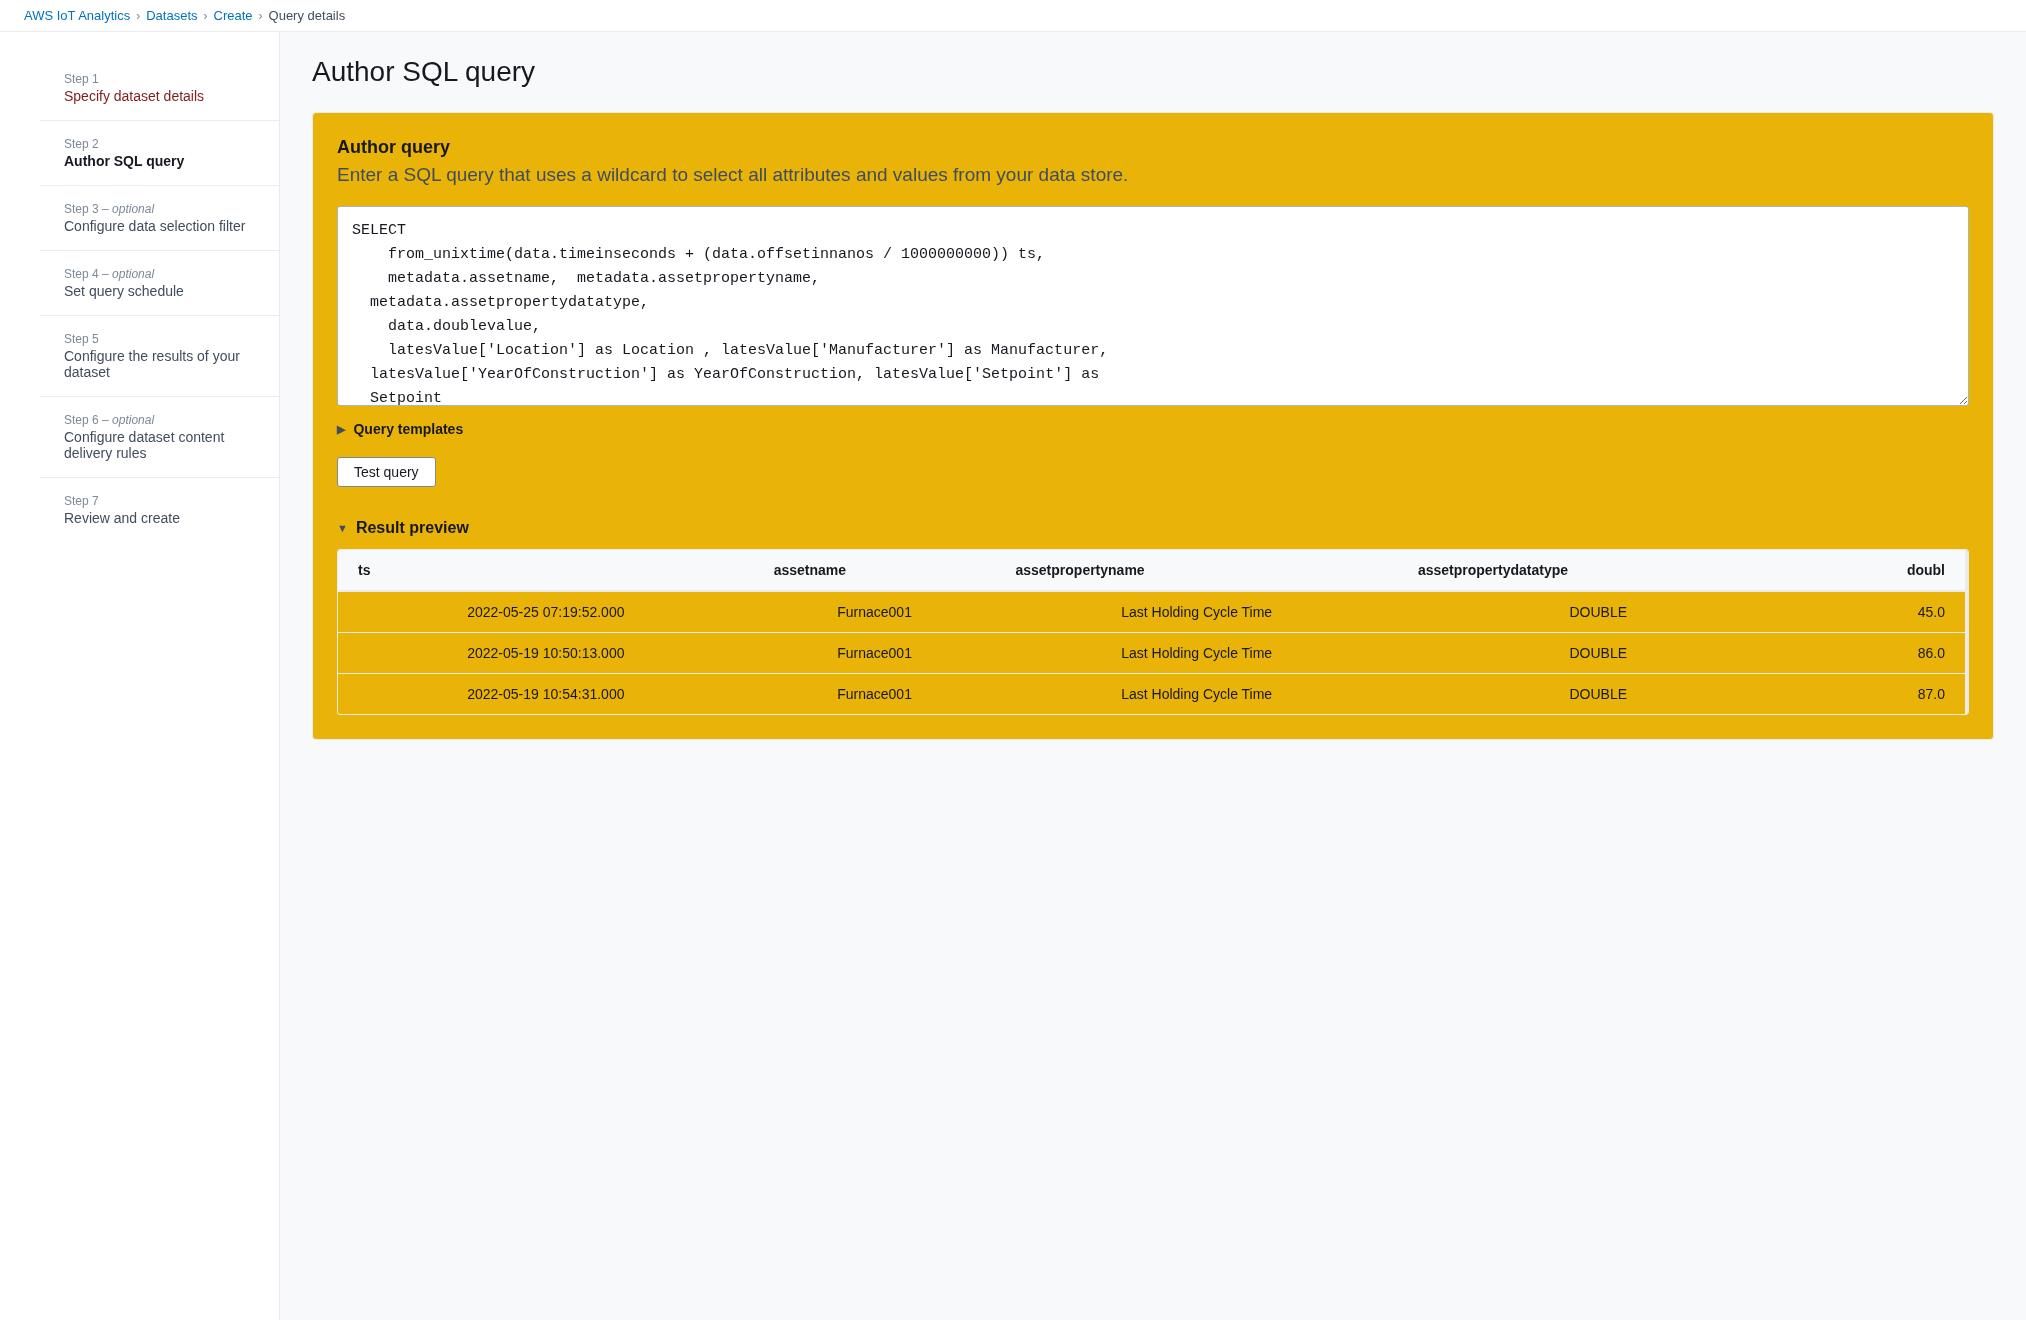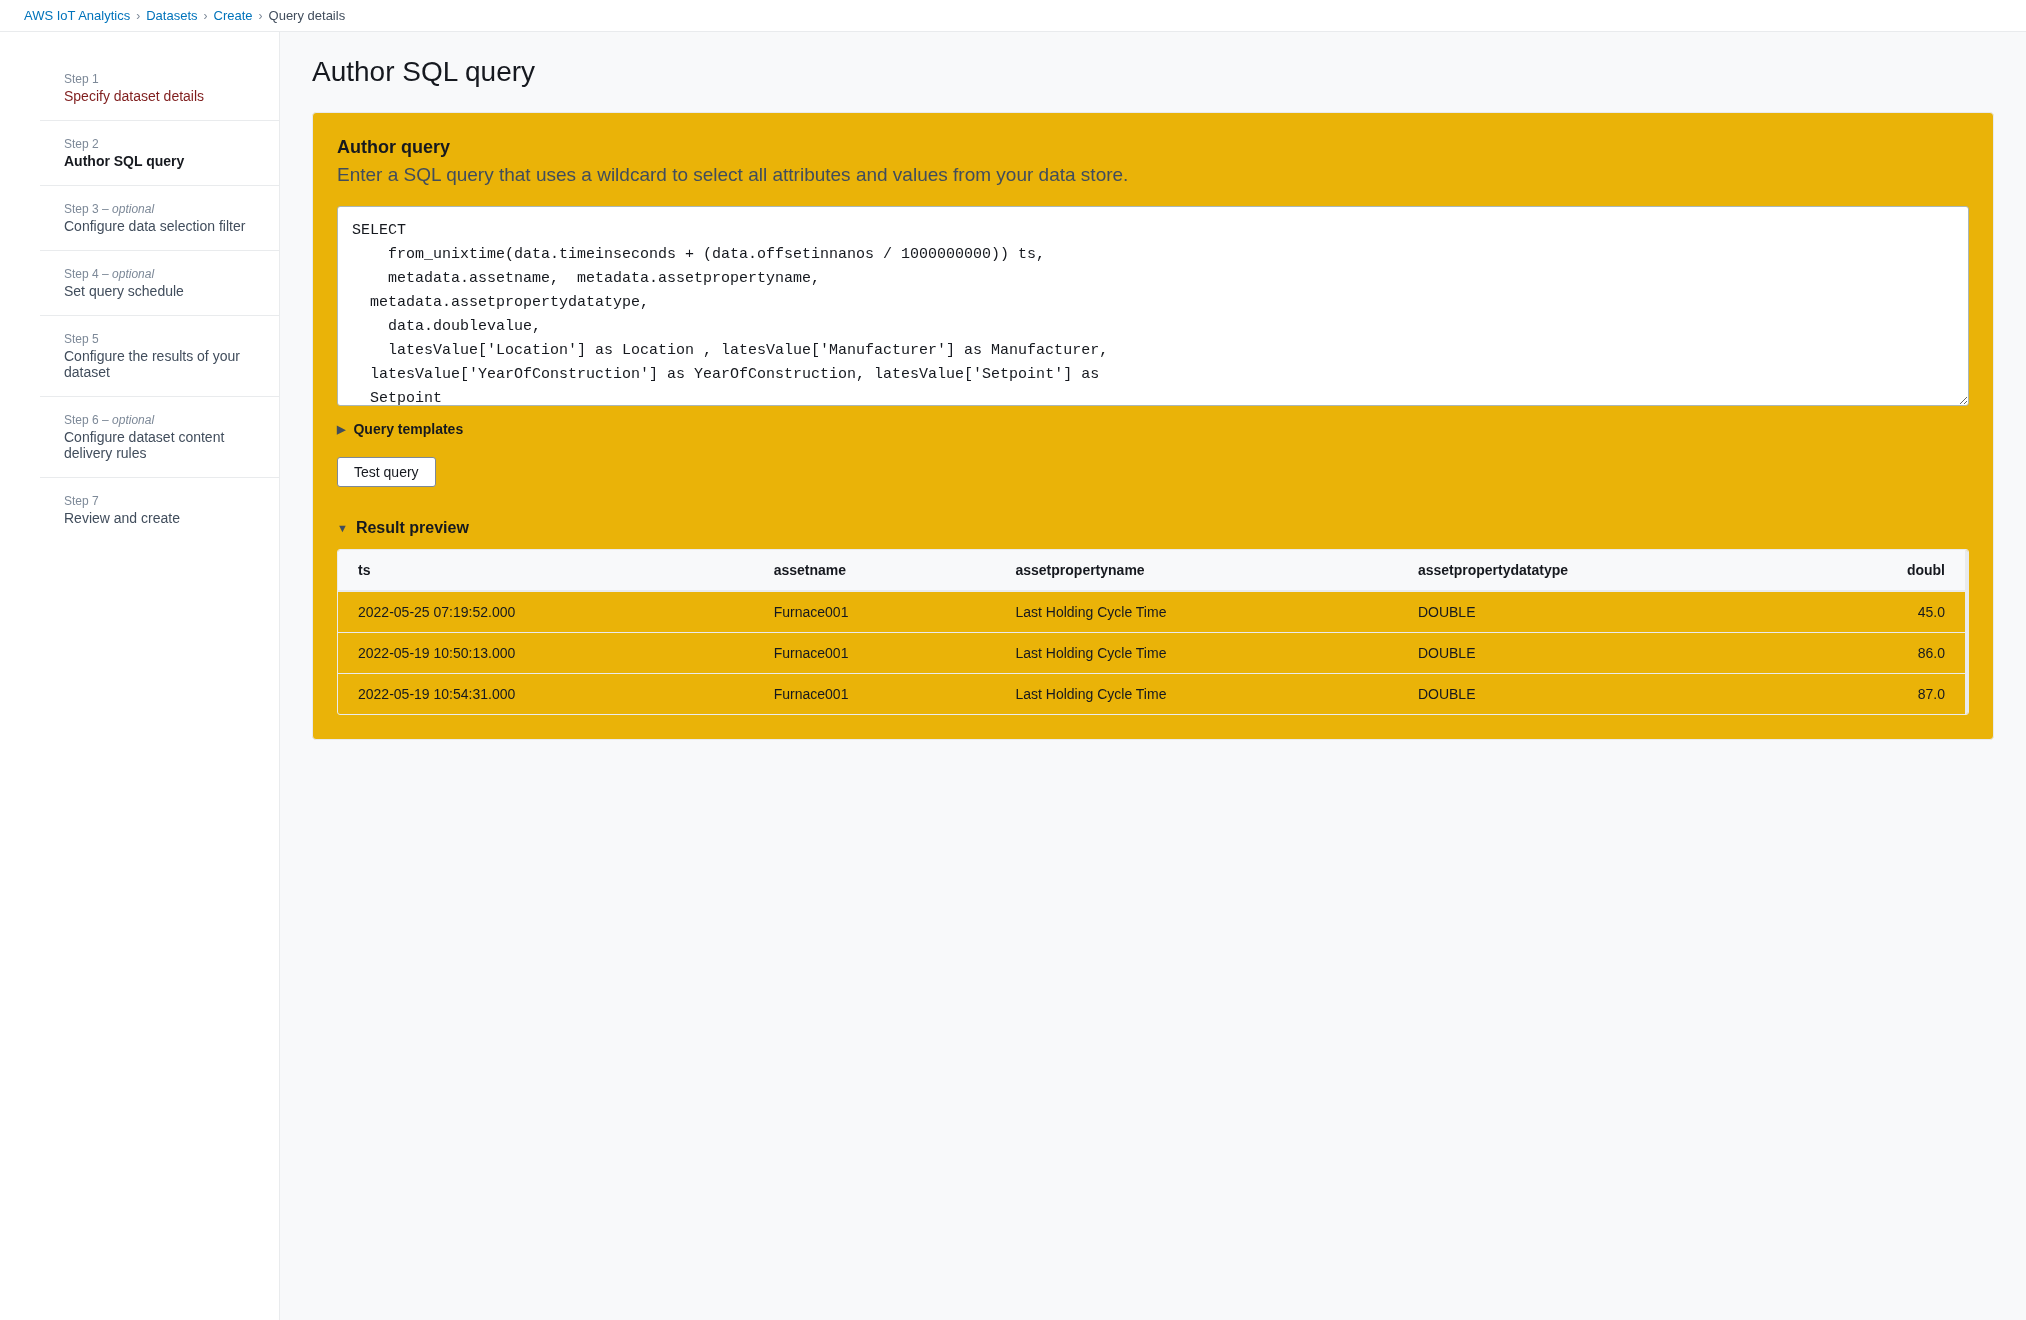--- a/index.html
+++ b/index.html
@@ -190,20 +190,21 @@
       font-weight: 700;
       color: #16191f;
       border-bottom: 2px solid #e9ebed;
       white-space: nowrap;
     }
     td {
       padding: 12px 20px;
       color: #16191f;
       border-bottom: 1px solid #e9ebed;
       white-space: nowrap;
+      text-align: center;
     }
     tr:last-child td { border-bottom: none; }
     
     .table-fade {
       position: relative;
     }
   </style>
 </head>
 <body>
 

